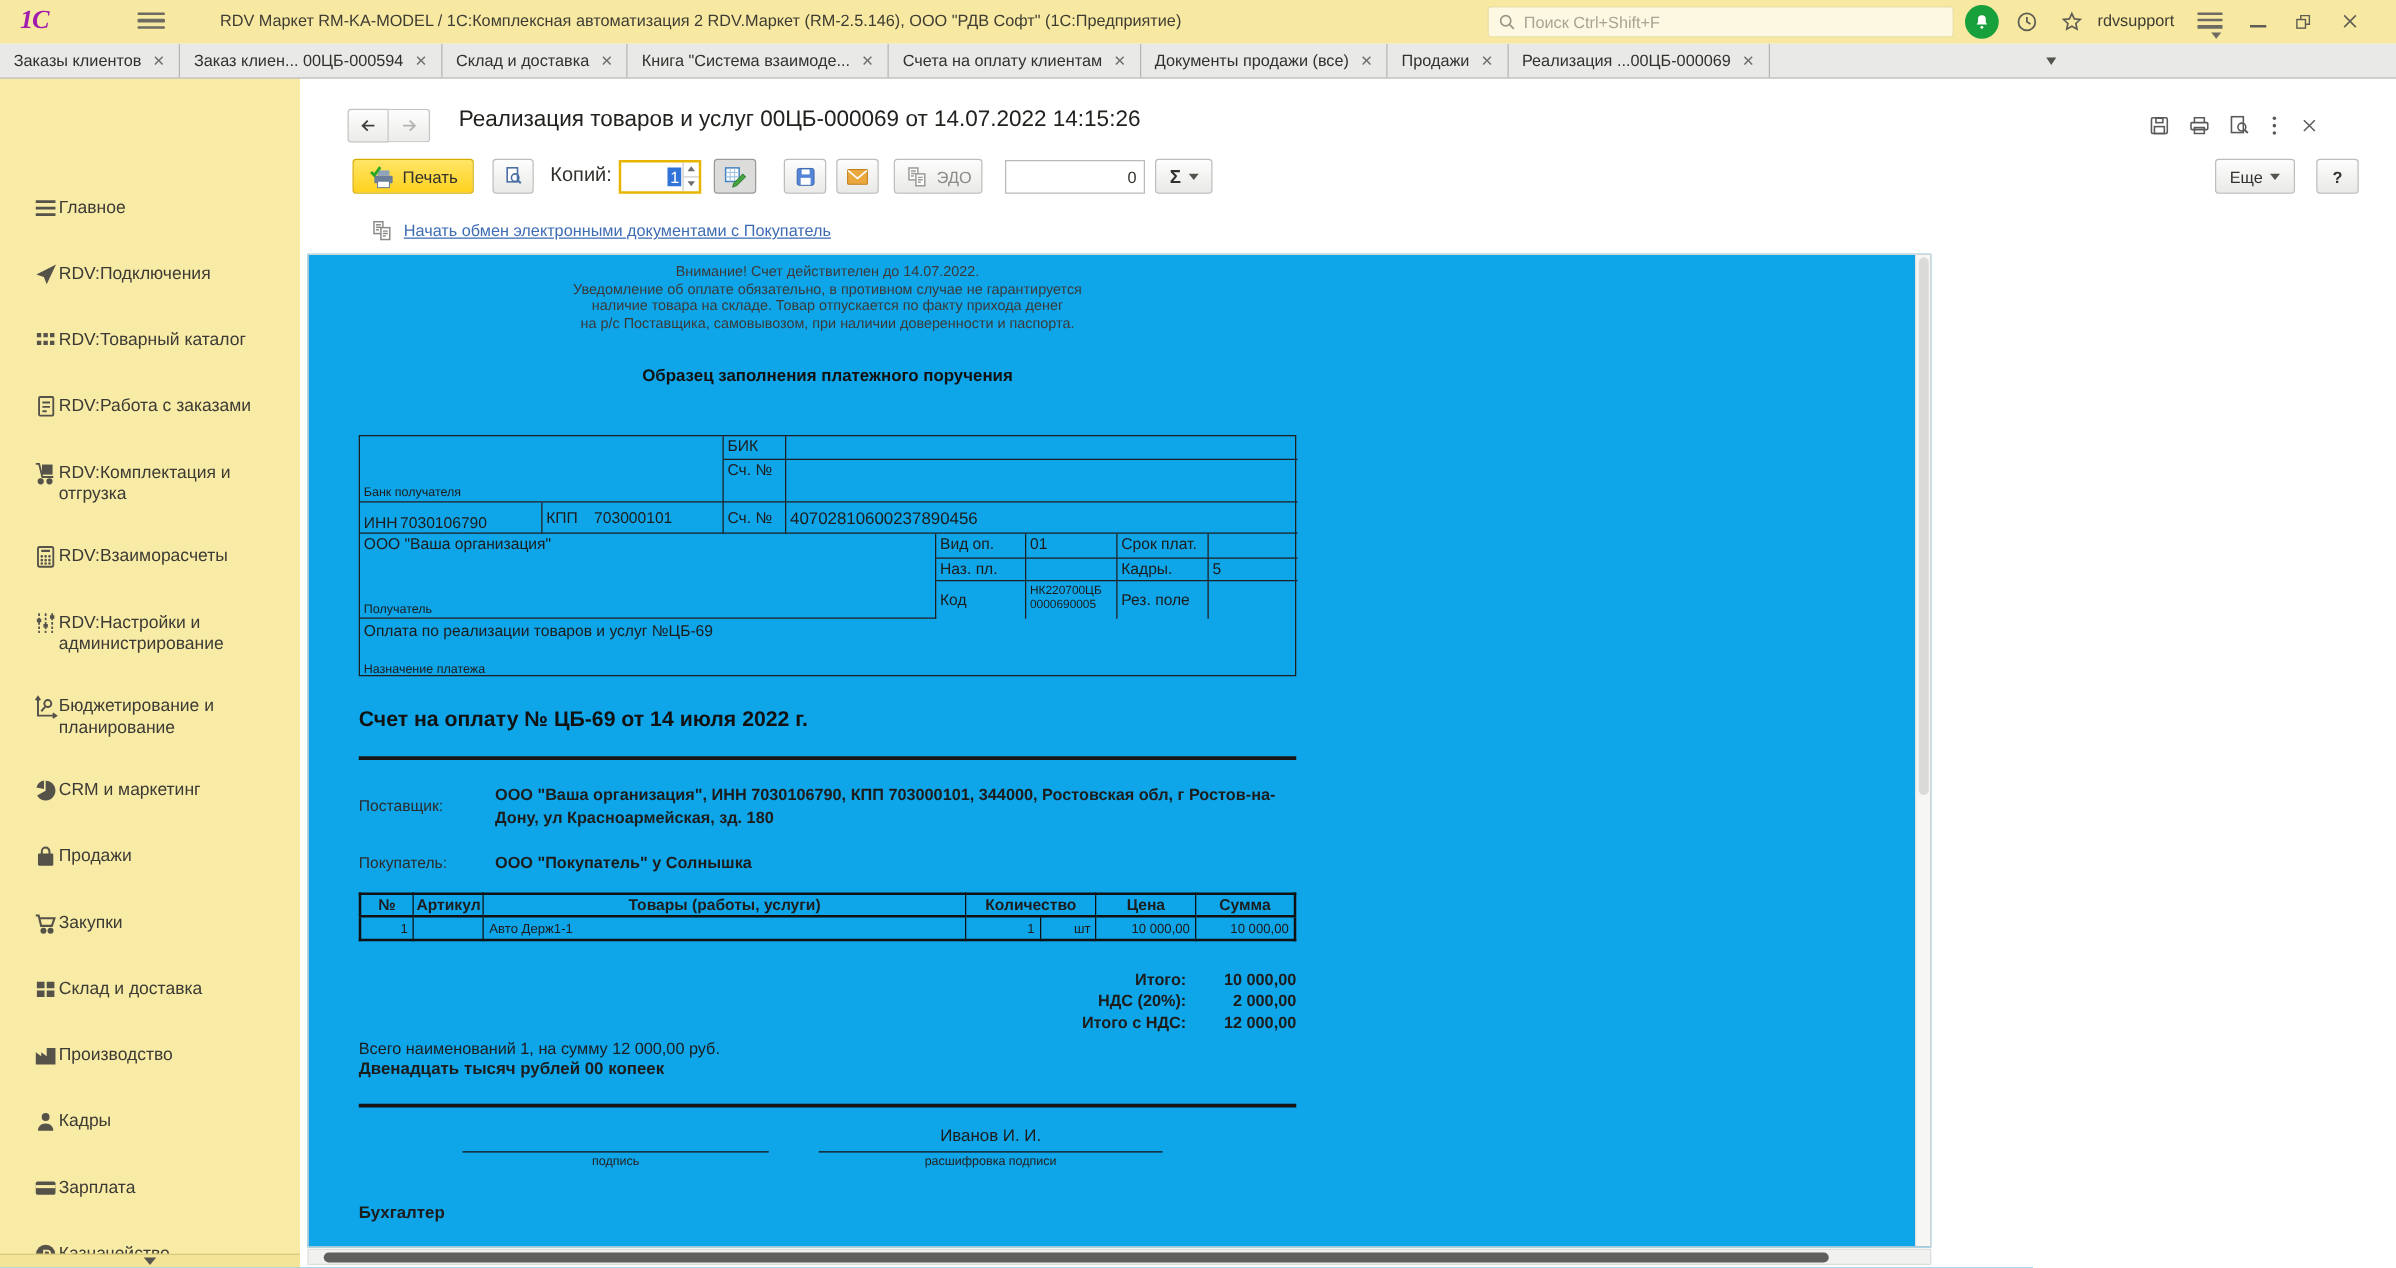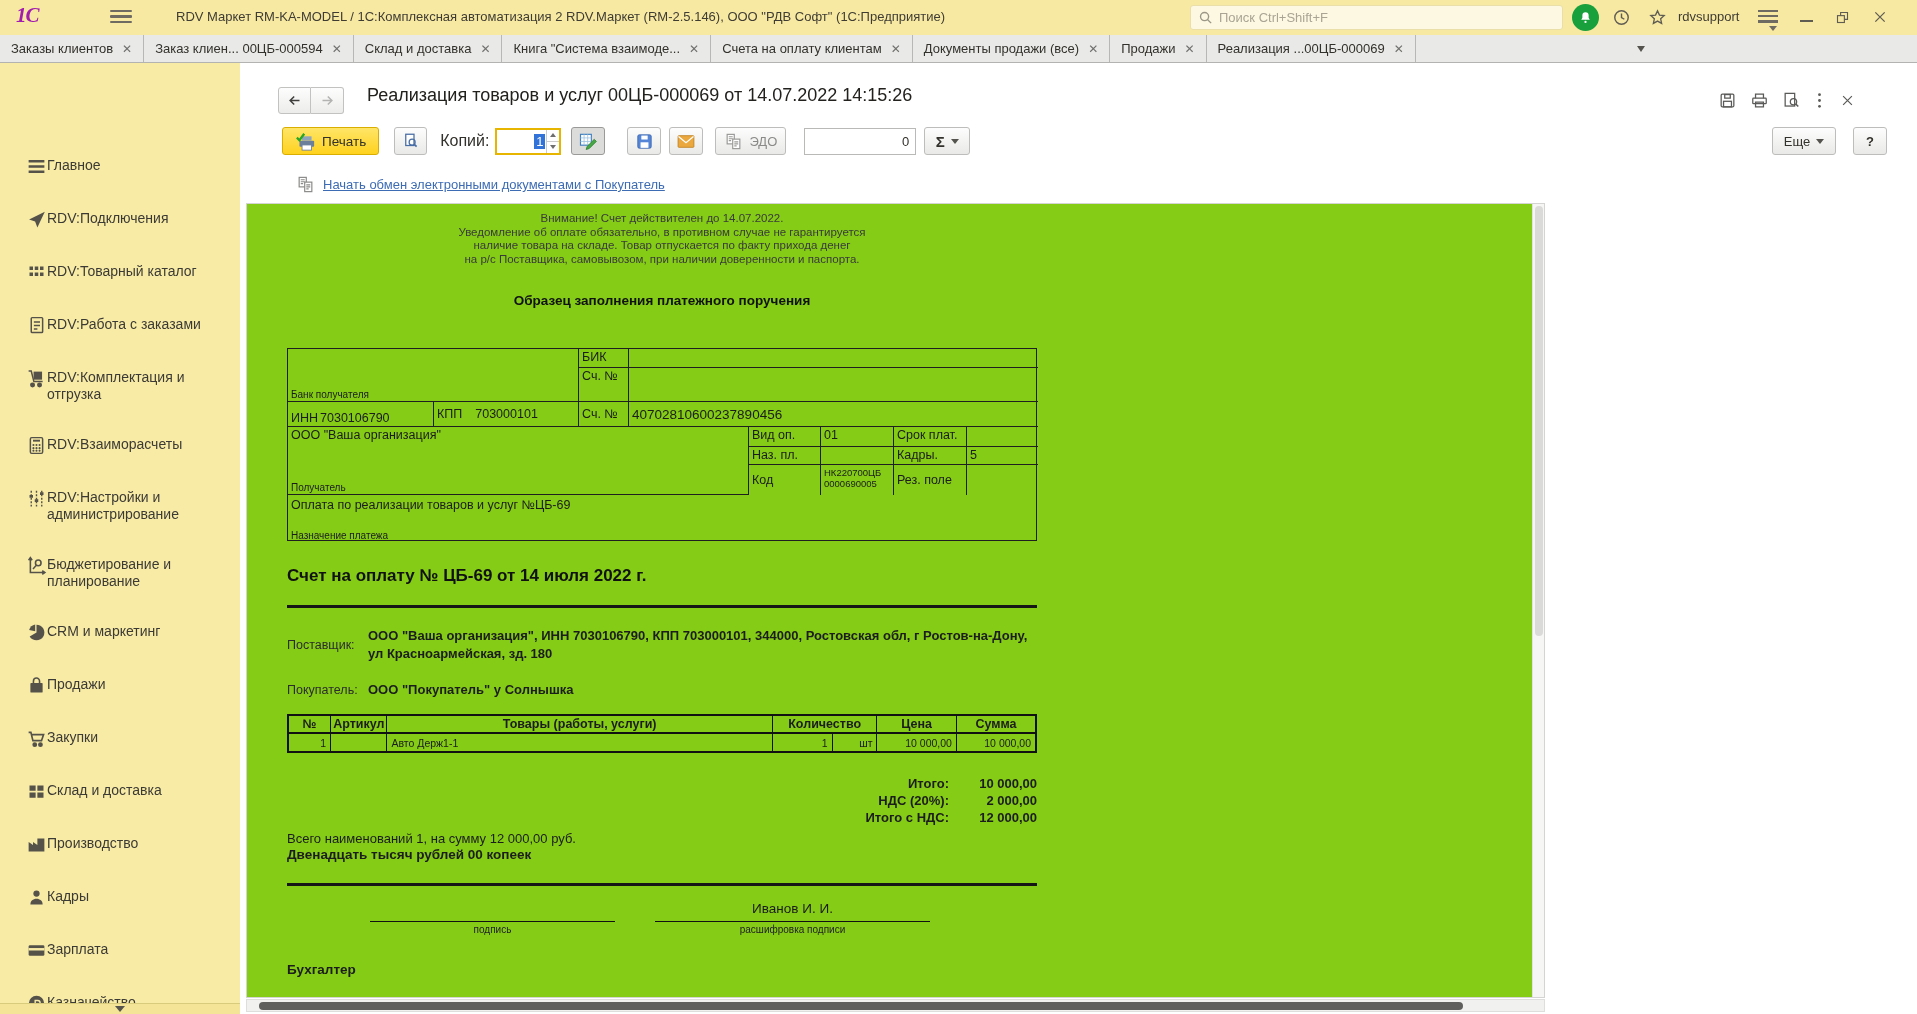--- a/index.html
+++ b/index.html
@@ -66,36 +66,36 @@
   .numfield { width:112px; height:27px; border:1px solid #b9b9b7; background:#fff; display:flex; align-items:center; justify-content:flex-end; padding-right:6px; font-size:13px; color:#33312c; }
   .sigma { font-weight:bold; font-size:15px; }
   .dn8 { width:0; height:0; border-left:4px solid transparent; border-right:4px solid transparent; border-top:5px solid #55534d; }
   .btn-more { position:absolute; left:1532px; top:64px; width:64px; }
   .btn-help { position:absolute; left:1613px; top:64px; width:34px; font-weight:bold; }
 
   .edolink { position:absolute; left:56px; top:112px; display:flex; align-items:center; gap:8px; }
   .edolink a { font-size:13px; color:#3d6cb4; text-decoration:underline; cursor:pointer; }
 
   
-  .docpane { position:absolute; left:6px; top:140px; width:1299px; height:795px; border:1px solid #d4d4d2; background:#84cc16; overflow:hidden; }
+  .docpane { position:absolute; left:6px; top:140px; width:1299px; height:795px; border:1px solid #d4d4d2; background:#0ea5e9; overflow:hidden; }
   .doc { position:absolute; left:40px; top:0; width:750px; color:#1c1c1c; }
   .d-abs { position:absolute; }
   .warn { width:750px; text-align:center; font-size:11.5px; line-height:13.5px; color:#3a3a3a; }
   .sample-title { width:750px; text-align:center; font-size:13.5px; font-weight:bold; color:#111; }
 
   .ptable { position:absolute; left:0; width:750px; height:193px; border:1px solid #1f1f1f; }
   .pc { position:absolute; font-size:12.5px; padding:1px 3px; overflow:hidden; }
   .pc.br { border-right:1px solid #1f1f1f; }
   .pc.bb { border-bottom:1px solid #1f1f1f; }
   .pc .mini { position:absolute; left:3px; bottom:1px; font-size:10px; }
   .kod2 { font-size:9.5px; line-height:10.5px; padding-top:3px; }
 
   .inv-title { font-size:17px; font-weight:bold; color:#111; }
   .rule { width:750px; background:#161616; }
-  .party { display:flex; width:750px; }
+  .party { display:flex; width:750px;gap:28px; }
   .party .plabel { flex:none; width:81px; font-size:12.5px; color:#2c2c2c; align-self:center; }
   .party .pval { font-weight:bold; font-size:13px; line-height:18px; width:660px; }
 
   table.goods { border-collapse:collapse; width:750px; border:2px solid #111; }
   table.goods th { border:1px solid #111; border-bottom:2px solid #111; font-size:12.5px; font-weight:bold; padding:1px 2px; line-height:14px; }
   table.goods td { border:1px solid #111; font-size:10.5px; padding:1px 4px; height:19px; }
   .ra { text-align:right; }
 
   .tots { width:750px; }
   .tot-row { display:flex; justify-content:flex-end; font-weight:bold; font-size:13px; line-height:17px; }

